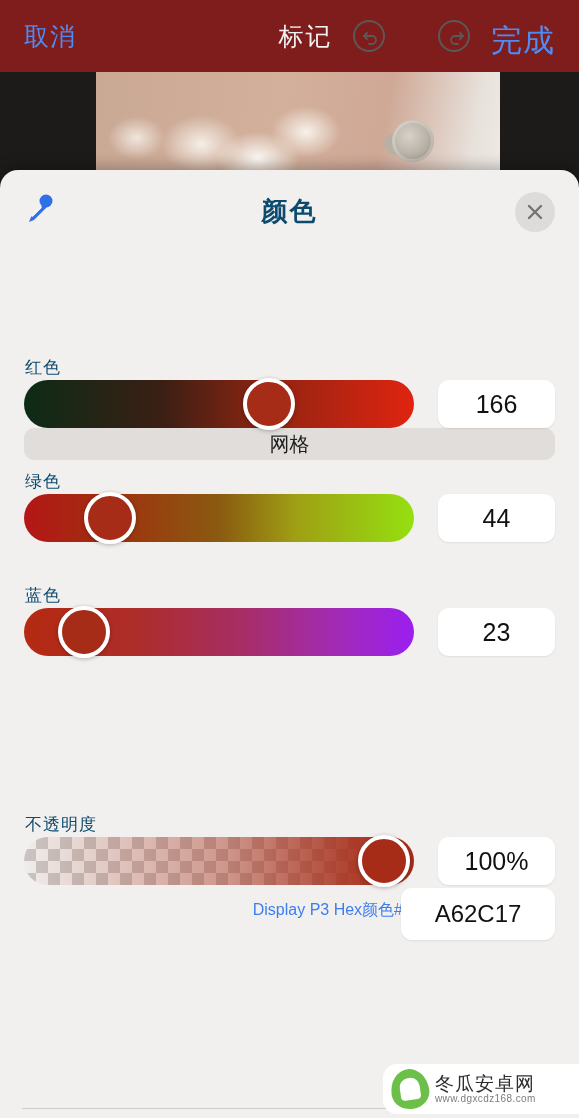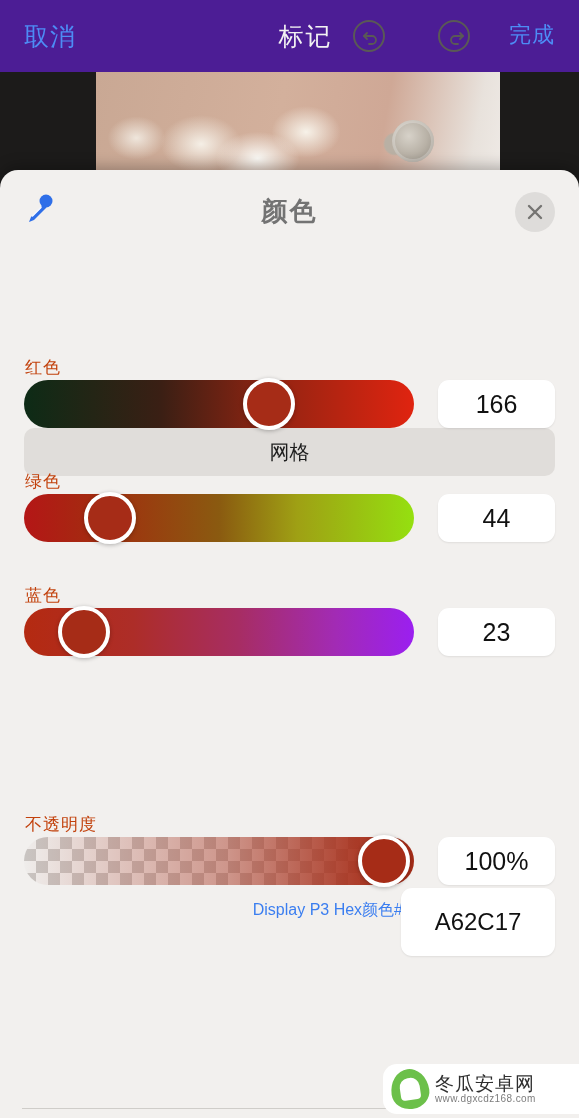--- a/index.html
+++ b/index.html
@@ -7,34 +7,34 @@
     width: 579px; height: 1118px;
     font-family: "Liberation Sans", "DejaVu Sans", sans-serif;
     overflow: hidden;
     background: #1c1b1a;
   }
   #root { position: relative; width: 579px; height: 1118px; overflow: hidden; }
 
   
   .topbar {
     position: absolute; top: 0; left: 0; width: 579px; height: 72px;
-    background: #4c1d95;
+    background: #7f1d1d;
     display: flex; align-items: center;
   }
   .topbar .cancel {
     position: absolute; left: 24px; top: 20px;
     font-size: 25px; color: #4d8cf5; letter-spacing: 1px;
   }
   .topbar .title {
     position: absolute; left: 0; width: 579px; text-align: center; top: 20px;
     font-size: 25px; color: #f2f2f2; letter-spacing: 2px; margin-left: 16px;
   }
   .topbar .done {
     position: absolute; right: 24px; top: 20px;
-    font-size: 22px; color: #4d8cf5; letter-spacing: 1px;
+    font-size: 31px; color: #4d8cf5; letter-spacing: 1px;
   }
   .icon-round {
     position: absolute; top: 20px; width: 32px; height: 32px;
     border: 2px solid #5a5956; border-radius: 50%;
   }
   .icon-round svg { position: absolute; left: 5px; top: 5px; }
   #undo-btn { left: 353px; }
   #redo-btn { left: 438px; }
 
   
@@ -60,52 +60,52 @@
     position: absolute; left: 0; top: 170px; width: 579px; height: 948px;
     background: #f2f0ee;
     border-radius: 18px 18px 0 0;
     box-shadow: 0 -4px 14px rgba(0,0,0,.25);
   }
 
   .sheet-header { position: relative; height: 84px; }
   #eyedropper-icon { position: absolute; left: 22px; top: 22px; }
   .sheet-title {
     position: absolute; left: 0; width: 579px; text-align: center; top: 24px;
-    font-size: 26px; color: #737373; font-weight: 600; letter-spacing: 2px;
+    font-size: 26px; color: #0c4a6e; font-weight: 600; letter-spacing: 2px;
   }
   #close-button {
     position: absolute; right: 24px; top: 22px; width: 40px; height: 40px;
     border-radius: 50%; background: #dedcda;
     display: flex; align-items: center; justify-content: center;
   }
 
   
   .segmented {
-    position: absolute; left: 24px; top: 258px; width: 531px; height: 48px;
+    position: absolute; left: 24px; top: 258px; width: 531px; height: 32px;
     background: #e0ddda; border-radius: 10px;
     display: flex; padding: 2px;
   }
   .seg {
     flex: 1; display: flex; align-items: center; justify-content: center;
     font-size: 20px; color: #1d1d1d; border-radius: 8px; position: relative;
   }
   .seg.sep::before {
     content: ""; position: absolute; left: 0; top: 9px; width: 1px; height: 24px;
     background: #c2bfbb;
   }
   .seg.active {
     background: #ffffff; font-weight: 600;
     box-shadow: 0 1px 3px rgba(0,0,0,.18), 0 0 0 .5px rgba(0,0,0,.04);
   }
 
   
   .slider-row { position: absolute; left: 0; width: 579px; }
   .slider-label {
     position: absolute; left: 25px; top: 0;
-    font-size: 17px; color: #c2410c; letter-spacing: 1px;
+    font-size: 17px; color: #0c4a6e; letter-spacing: 1px;
   }
   .track {
     position: absolute; left: 24px; top: 24px; width: 390px; height: 48px;
     border-radius: 24px; overflow: visible;
   }
   .track .fill { position: absolute; inset: 0; border-radius: 24px; }
   .track .checker {
     position: absolute; inset: 0; border-radius: 24px;
     background-image:
       linear-gradient(45deg, #c9c5c2 25%, transparent 25%, transparent 75%, #c9c5c2 75%),
@@ -128,21 +128,21 @@
     box-shadow: 0 1px 2px rgba(0,0,0,.08);
   }
 
   
   .hex-row { position: absolute; left: 0; top: 718px; width: 579px; height: 52px; }
   #hex-label {
     position: absolute; right: 176px; top: 12px;
     font-size: 16px; color: #3b7ef0; white-space: nowrap;
   }
   #hex-field {
-    position: absolute; left: 401px; top: 0; width: 154px; height: 68px;
+    position: absolute; left: 401px; top: 0; width: 154px; height: 52px;
     background: #ffffff; border-radius: 11px;
     display: flex; align-items: center; justify-content: center;
     font-size: 24px; color: #111111;
     box-shadow: 0 1px 2px rgba(0,0,0,.08);
   }
 
   
   .divider {
     position: absolute; left: 22px; top: 938px; width: 535px; height: 1px;
     background: #cfcdc9;

